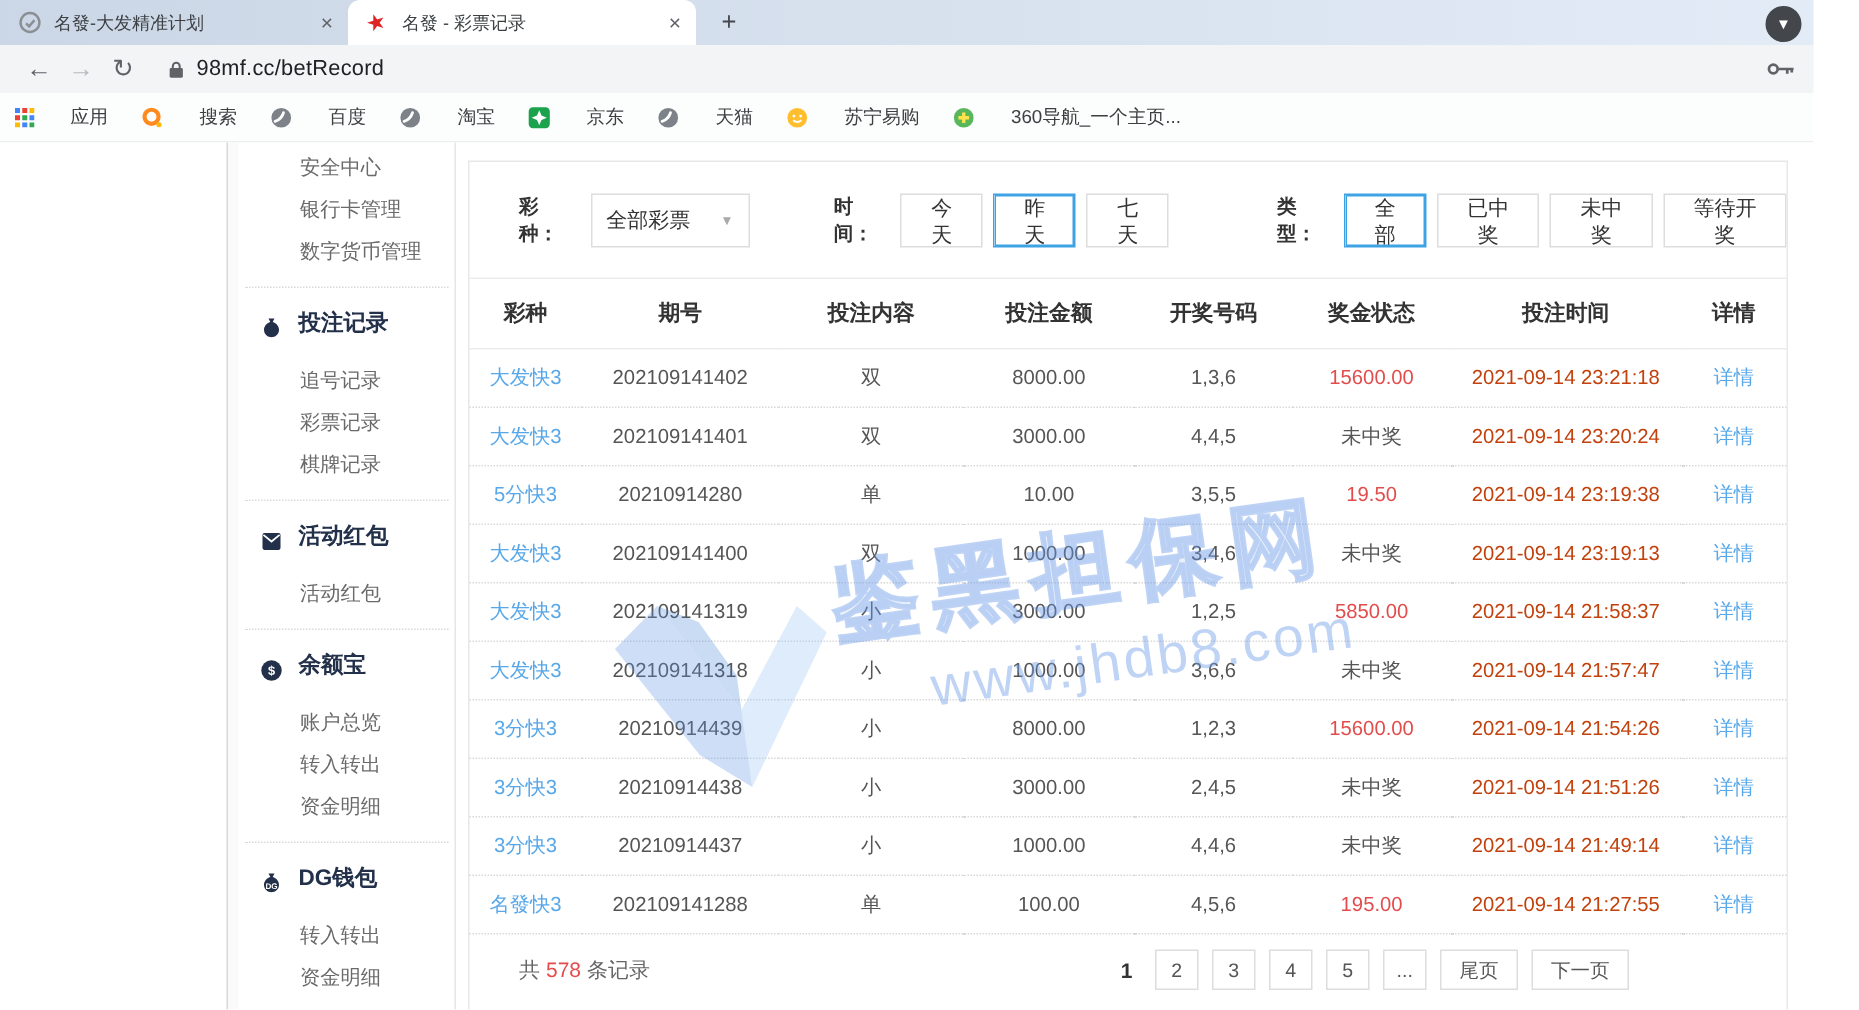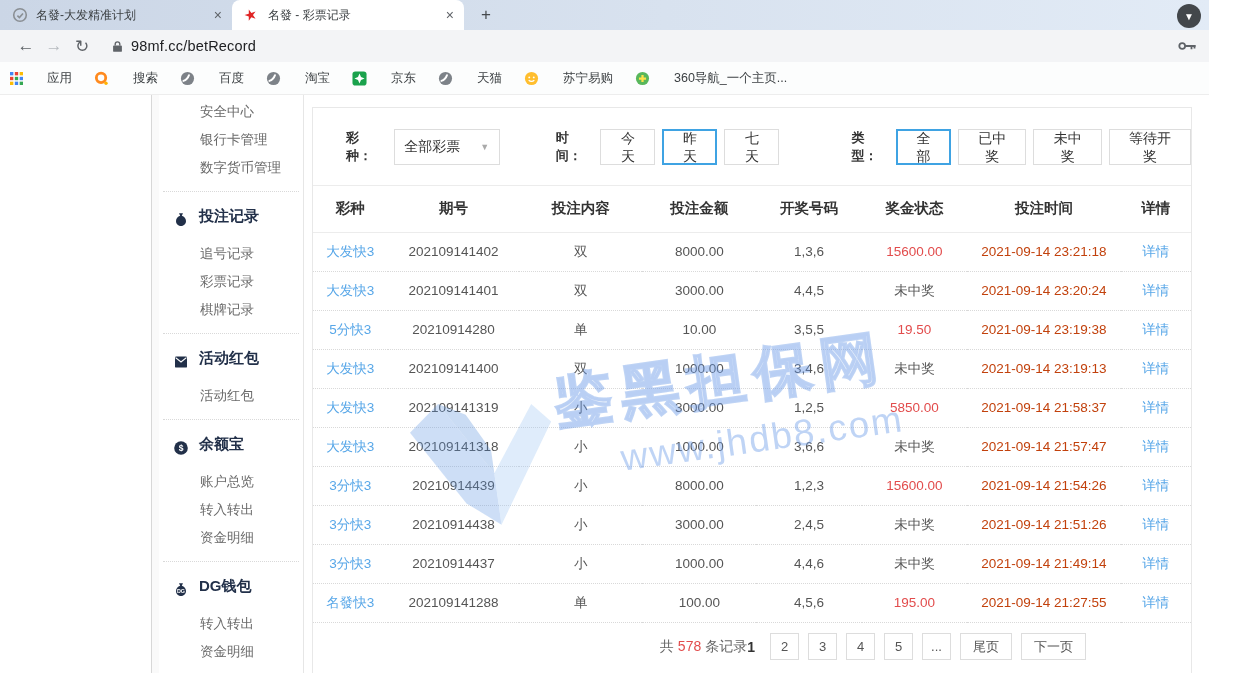--- a/index.html
+++ b/index.html
@@ -75,21 +75,21 @@
   .records td { height:39px; font-size:13.5px; color:#555; text-align:center;
     border-bottom:1px dotted #d9d9d9; overflow:hidden; white-space:nowrap; }
   .records col.w1{width:8.5%} .records col.w2{width:15%} .records col.w3{width:14%}
   .records col.w4{width:13%} .records col.w5{width:12%} .records col.w6{width:12%}
   .records col.w7{width:17.5%} .records col.w8{width:8%}
   td.c-lot { color:#58a7e8; cursor:pointer; }
   td.c-status.win { color:#e24c4c; }
   td.c-time { color:#c2410c; }
   td.c-detail { color:#58a7e8; cursor:pointer; }
 
-  .pager { height:48px; display:flex; align-items:center; justify-content:flex-end;
+  .pager { height:48px; display:flex; align-items:center; justify-content:space-between;
     padding:0 105px 0 33px; }
   .total { font-size:14px; color:#666; }
   .total .red { color:#e24c4c; margin:0 4px; }
   .pages { display:flex; align-items:center; gap:9px; }
   .cur { font-size:14px; font-weight:bold; color:#333; margin-right:6px; }
   .pg { min-width:29px; height:27px; background:#fff; border:1px solid #ddd; color:#555;
     font-size:13px; cursor:pointer; font-family:inherit; padding:0 8px; }
   .pg.wide { padding:0 12px; }
 
   

